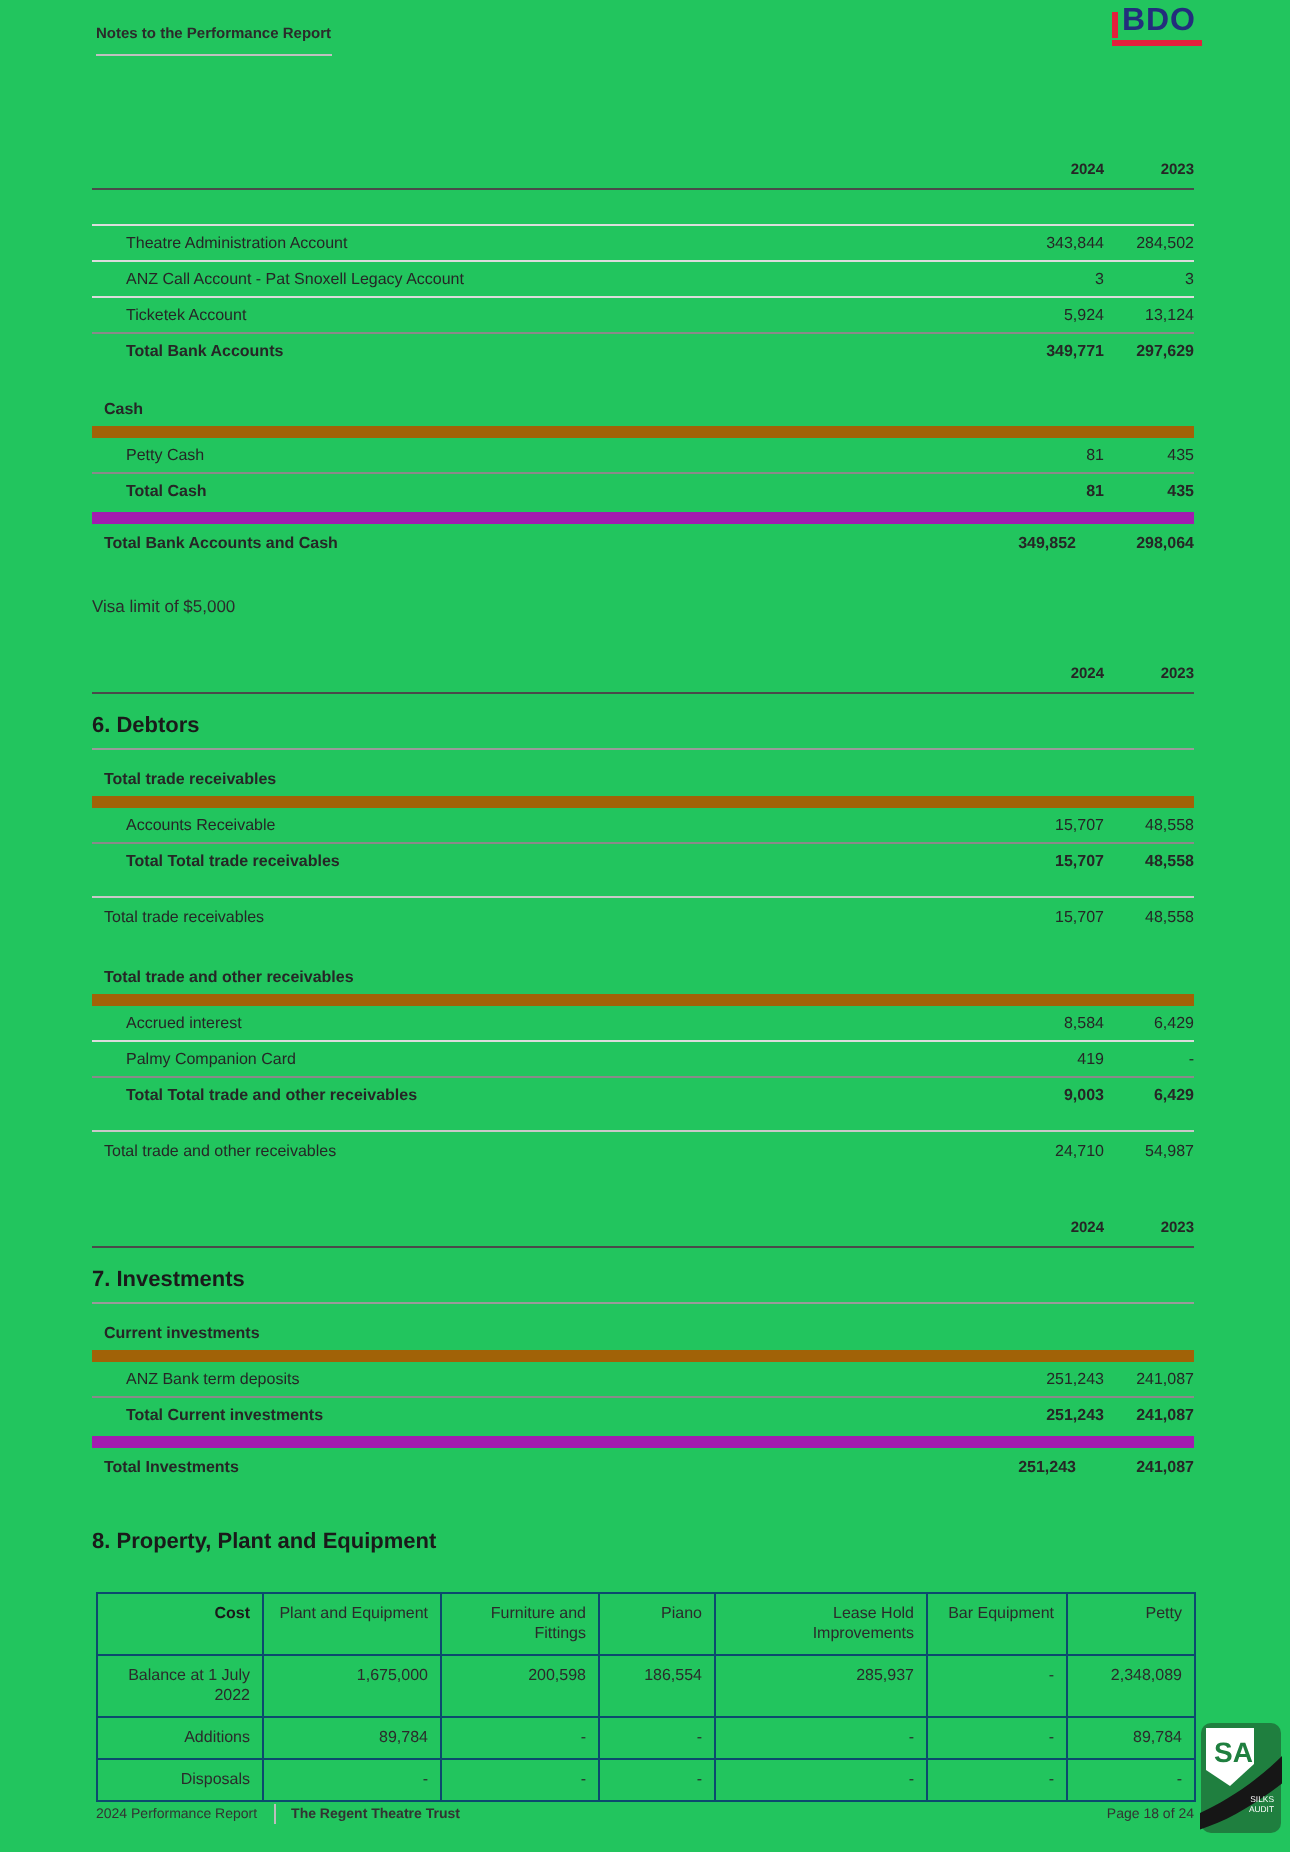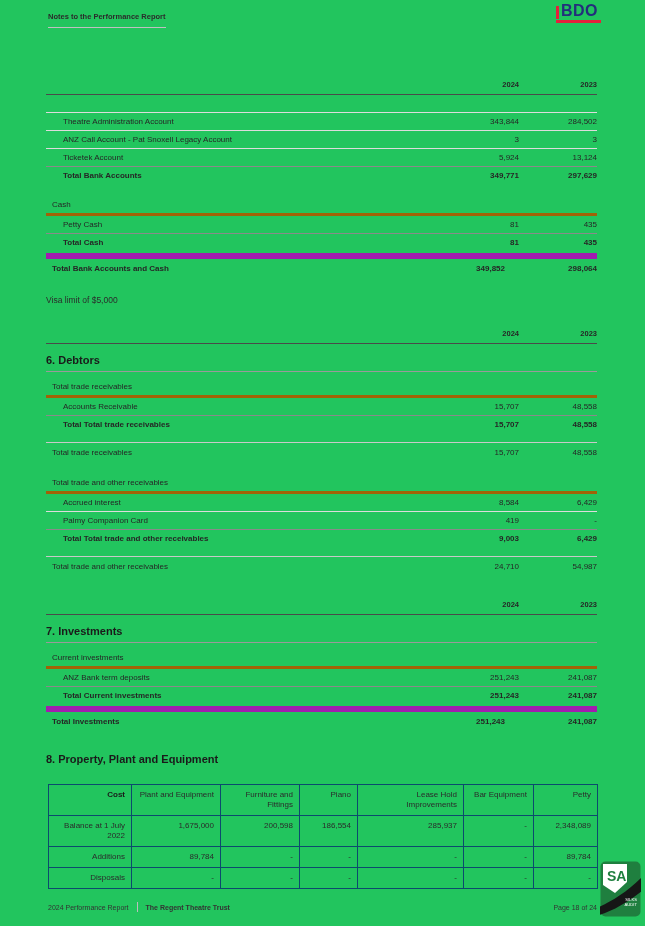--- a/index.html
+++ b/index.html
@@ -24,31 +24,31 @@
     border-bottom:1px solid #c0c0c0;
   }
   .bdo { display:inline-flex; align-items:flex-end; border-bottom:3px solid #e4203c; padding:0 3px 1px 0; margin-top:-9px; }
   .bdo-bar { display:inline-block; width:3px; height:13px; background:#e4203c; margin-right:2px; }
   .bdo-text { color:#232e7c; font-weight:700; font-size:16px; line-height:16px; letter-spacing:0.5px;text-align:center; }
   
   .content { margin:52px 48px 0 46px; }
   .row { display:flex; align-items:baseline; font-size:8px; line-height:10px; }
   .lbl { flex:1; }
   .v  { width:80px; text-align:right; }
-  .v2 { width:78px; }
+  .v2 { width:45px; }
   .year { font-weight:700; font-size:7.5px; padding-bottom:4px; border-bottom:1px solid #4a4a4a; }
   .mt    { margin-top:24px; }
   .mt-sm { margin-top:6px; }
   .mt-md { margin-top:12px; }
   .spacer-line { height:18px; border-bottom:1px solid #dcdcdc; }
   .gap { height:12px; }
   .item  { padding:4px 0 3px 17px; border-bottom:1px solid #dcdcdc; }
   .pre-total { border-bottom-color:#8a8a8a; }
   .total { font-weight:700; padding:4px 0 3px 17px; }
-  .group { font-weight:400; padding:4px 0 3px 6px; border-bottom:3px solid #a16207; }
+  .group { font-weight:700; padding:4px 0 3px 6px; border-bottom:6px solid #a16207; }
   .summary-bold  { font-weight:700; margin-top:2px; border-top:6px solid #a21caf; padding:5px 0 4px 6px;gap:14px; }
   .summary-plain { margin-top:9px; border-top:1px solid #c9c9c9; padding:5px 0 4px 6px; }
   .heading { display:block; font-size:11px; line-height:12px; font-weight:700; color:#1a1a1a;
              margin-top:10px; padding-bottom:5px; border-bottom:1px solid #9a9a9a; }
   .heading-plain { border-bottom:none; margin-top:22px; }
   .note { font-size:8.5px; margin-top:17px; color:#2b2b2b; }
   
   .ppe-table { border-collapse:collapse; width:549px; margin:14px 0 0 2px; font-size:8px; line-height:10px; table-layout:fixed; }
   .ppe-table th, .ppe-table td {
     border:1px solid #0c4a6e; padding:5px 6px; text-align:right; vertical-align:top; font-weight:400; color:#2b2b2b;

